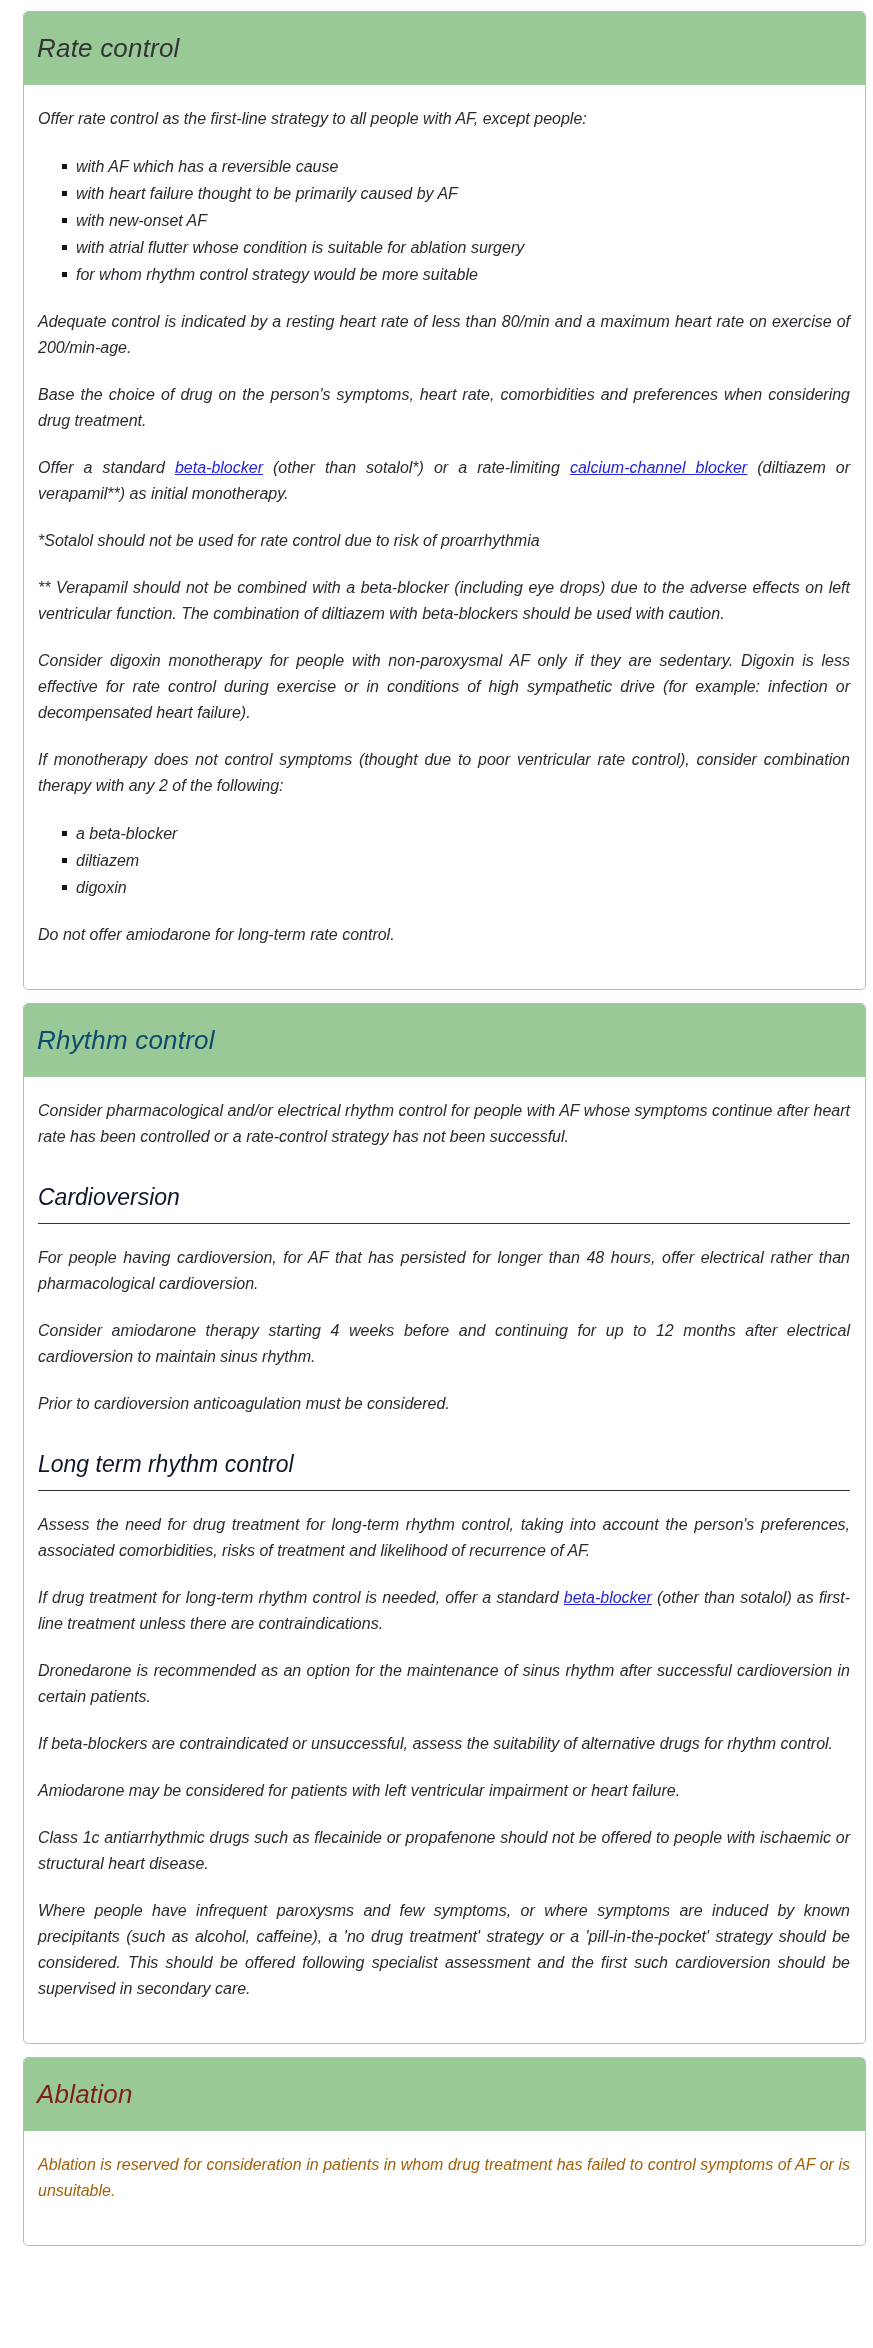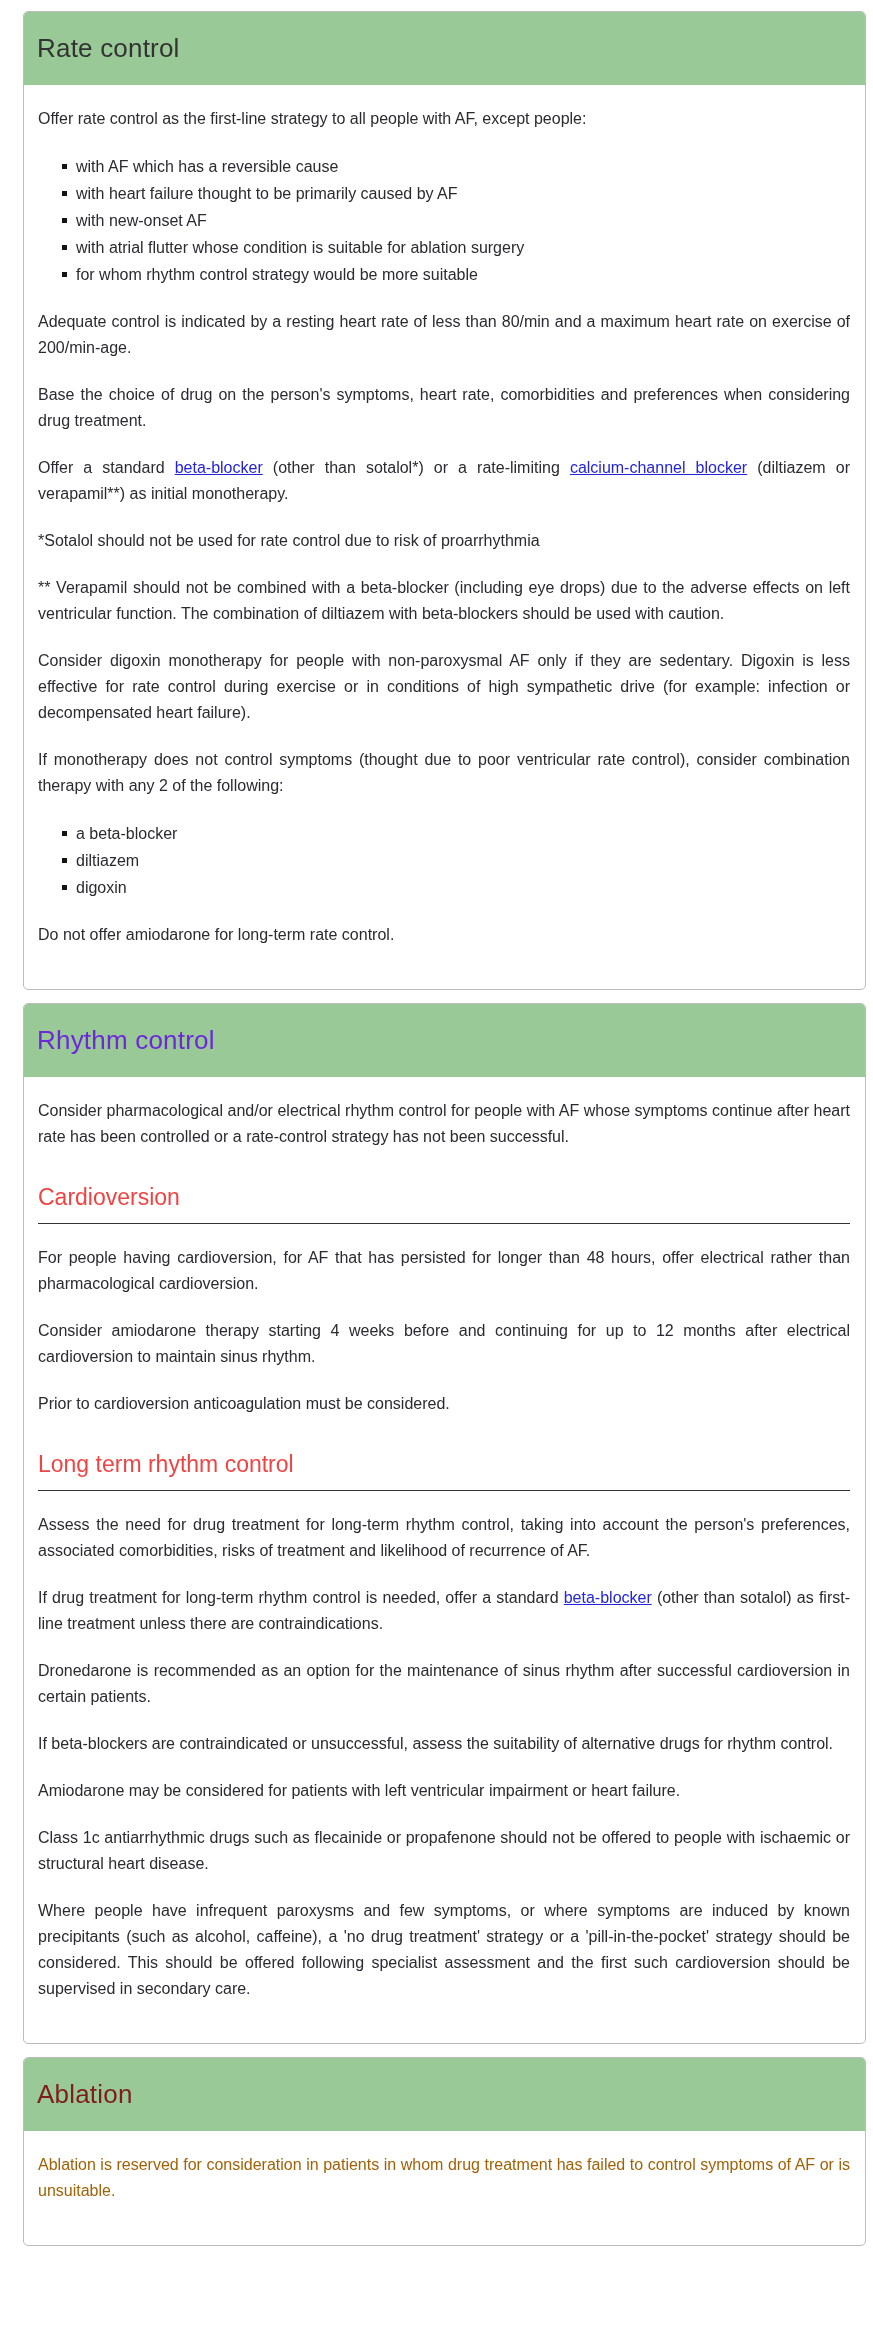--- a/index.html
+++ b/index.html
@@ -8,20 +8,21 @@
     background: #ffffff;
   }
   body {
     width: 873px;
     font-family: "Liberation Sans", sans-serif;
     color: #2a2a31;
   }
   .page {
     padding: 11px 7px 8px 23px;
     box-sizing: border-box;
+    font-style: italic;
   }
   .card {
     border: 1px solid #bcbcbc;
     border-radius: 5px;
     background: #ffffff;
     margin-bottom: 13px;
     overflow: hidden;
   }
   .card:last-child { margin-bottom: 0; }
   .card-header {
@@ -62,21 +63,21 @@
     left: 0;
     top: 11px;
     width: 5px;
     height: 5px;
     background: #141414;
   }
   h2.sub {
     font-size: 23px;
     line-height: 27px;
     font-weight: 400;
-    color: #ef4444;
+    color: #0f172a;
     margin: 34px 0 0 0;
     padding-bottom: 12px;
     border-bottom: 1px solid #333333;
     text-align: left;
   }
   a.text-link {
     text-decoration: underline;
   }
 </style>
 </head>
@@ -107,21 +108,21 @@
           <ul>
             <li>a beta-blocker</li>
             <li>diltiazem</li>
             <li>digoxin</li>
           </ul>
           <p>Do not offer amiodarone for long-term rate control.</p>
         </div>
       </section>
       <section class="card">
         <div class="card-header" style="background: rgb(154, 201, 152);">
-          <h1 class="card-title" style="color: #6d28d9;">Rhythm control</h1>
+          <h1 class="card-title" style="color: #0c4a6e;">Rhythm control</h1>
         </div>
         <div class="card-body" style="color: rgb(42, 42, 49);">
           <p>Consider pharmacological and/or electrical rhythm control for people with AF whose symptoms continue after heart rate has been controlled or a rate-control strategy has not been successful.</p>
           <h2 class="sub">Cardioversion</h2>
           <p>For people having cardioversion, for AF that has persisted for longer than 48 hours, offer electrical rather than pharmacological cardioversion.</p>
           <p>Consider amiodarone therapy starting 4 weeks before and continuing for up to 12 months after electrical cardioversion to maintain sinus rhythm.</p>
           <p>Prior to cardioversion anticoagulation must be considered.</p>
           <h2 class="sub">Long term rhythm control</h2>
           <p>Assess the need for drug treatment for long-term rhythm control, taking into account the person's preferences, associated comorbidities, risks of treatment and likelihood of recurrence of AF.</p>
           <p>If drug treatment for long-term rhythm control is needed, offer a standard <a class="text-link" href="#" style="color: rgb(36, 36, 216);">beta-blocker</a> (other than sotalol) as first-line treatment unless there are contraindications.</p>

